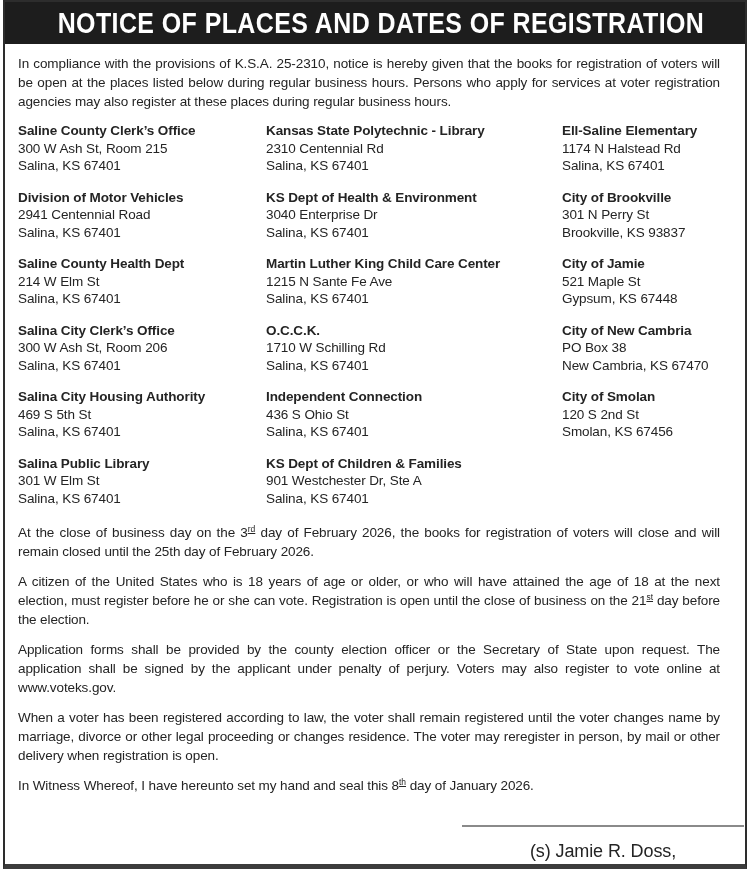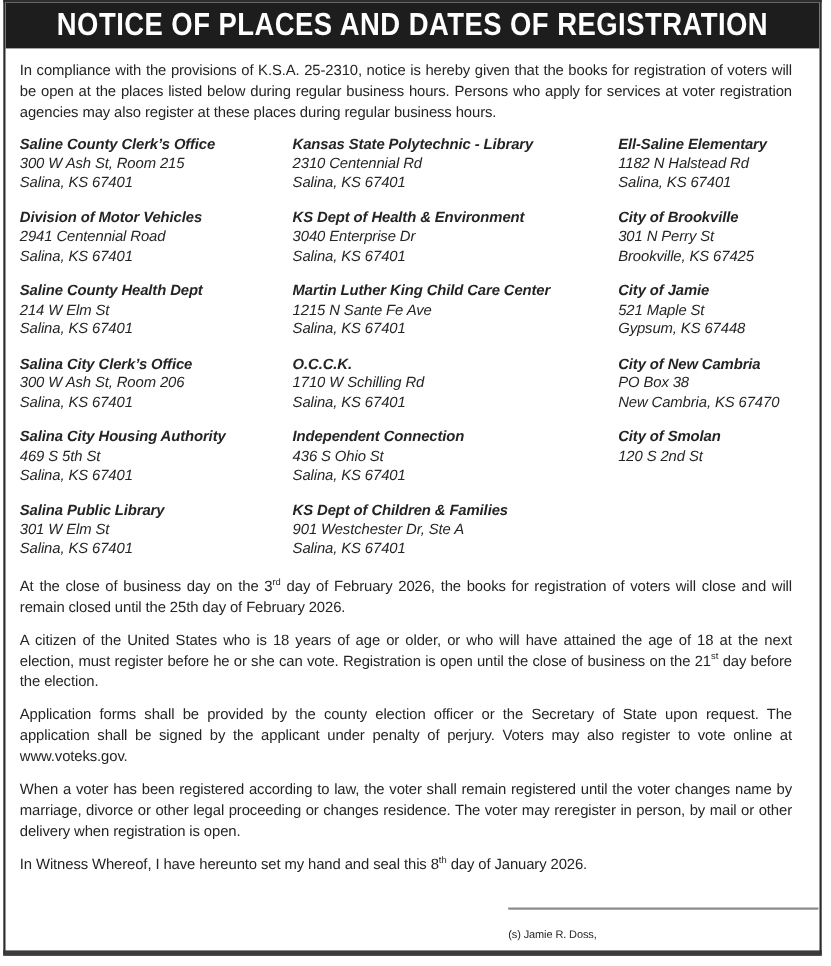--- a/index.html
+++ b/index.html
@@ -14,21 +14,21 @@
   .doc {
     width:744px; height:869px;
     border:2px solid #2d2d2d;
     border-bottom:5px solid #3c3c3c;
     background:#ffffff;
     overflow:hidden;
   }
   .titlebar {
     background:#1d1d1d;
     height:42px;
-    display:flex; align-items:center; justify-content:center;
+    display:flex; align-items:center; 
     overflow:hidden;
   }
   .titlebar h1 {
     color:#ffffff;
     font-size:29px;
     font-weight:bold;
     letter-spacing:0.5px;
     white-space:nowrap;
     transform:scaleX(0.86);
     transform-origin:center;
@@ -39,29 +39,30 @@
     line-height:19px;
     text-align:justify;
     letter-spacing:-0.1px;
     margin-bottom:11px;
   }
   .para sup {
     font-size:8.5px;
     vertical-align:super;
     line-height:0;
     letter-spacing:0;
+    text-decoration:underline;
   }
   .loc-grid { display:flex; margin-top:4px; margin-bottom:2px; }
-  .loc-col { width:248px; flex:none;font-style:italic; }
+  .loc-col { width:248px; flex:none; }
   .loc-col:last-child { width:auto; flex:1;margin-left:48px; }
   .loc { margin-bottom:14px; font-size:13.5px; line-height:17.5px; letter-spacing:-0.1px; }
   .loc-name { font-weight:bold; }
   .sig-block { margin-top:30px; margin-left:444px; width:282px; }
   .sig-line { border-top:2px solid #8a8a8a; height:0; margin-bottom:13px; }
-  .sig-text { font-size:10px; line-height:22px; letter-spacing:-0.1px; }
+  .sig-text { font-size:18px; line-height:22px; letter-spacing:-0.1px;text-align:center; }
 </style>
 </head>
 <body>
 
 <div class="page">
   <div class="doc">
 
     <div class="titlebar">
       <h1>NOTICE OF PLACES AND DATES OF REGISTRATION</h1>
     </div>
@@ -134,41 +135,42 @@
           <div class="loc">
             <div class="loc-name">KS Dept of Children &amp; Families</div>
             <div>901 Westchester Dr, Ste A</div>
             <div>Salina, KS 67401</div>
           </div>
         </div>
 
         <div class="loc-col">
           <div class="loc">
             <div class="loc-name">Ell-Saline Elementary</div>
-            <div>1182 N Halstead Rd</div>
+            <div>1174 N Halstead Rd</div>
             <div>Salina, KS 67401</div>
           </div>
           <div class="loc">
             <div class="loc-name">City of Brookville</div>
             <div>301 N Perry St</div>
-            <div>Brookville, KS 67425</div>
+            <div>Brookville, KS 93837</div>
           </div>
           <div class="loc">
             <div class="loc-name">City of Jamie</div>
             <div>521 Maple St</div>
             <div>Gypsum, KS 67448</div>
           </div>
           <div class="loc">
             <div class="loc-name">City of New Cambria</div>
             <div>PO Box 38</div>
             <div>New Cambria, KS 67470</div>
           </div>
           <div class="loc">
             <div class="loc-name">City of Smolan</div>
             <div>120 S 2nd St</div>
+            <div>Smolan, KS 67456</div>
           </div>
         </div>
 
       </div>
 
       <p class="para"><span>At the close of business day on the 3</span><sup>rd</sup><span> day of February 2026, the books for registration of voters will close and will remain closed until the 25th day of February 2026.</span></p>
 
       <p class="para"><span>A citizen of the United States who is 18 years of age or older, or who will have attained the age of 18 at the next election, must register before he or she can vote. Registration is open until the close of business on the 21</span><sup>st</sup><span> day before the election.</span></p>
 
       <p class="para">Application forms shall be provided by the county election officer or the Secretary of State upon request. The application shall be signed by the applicant under penalty of perjury. Voters may also register to vote online at www.voteks.gov.</p>

